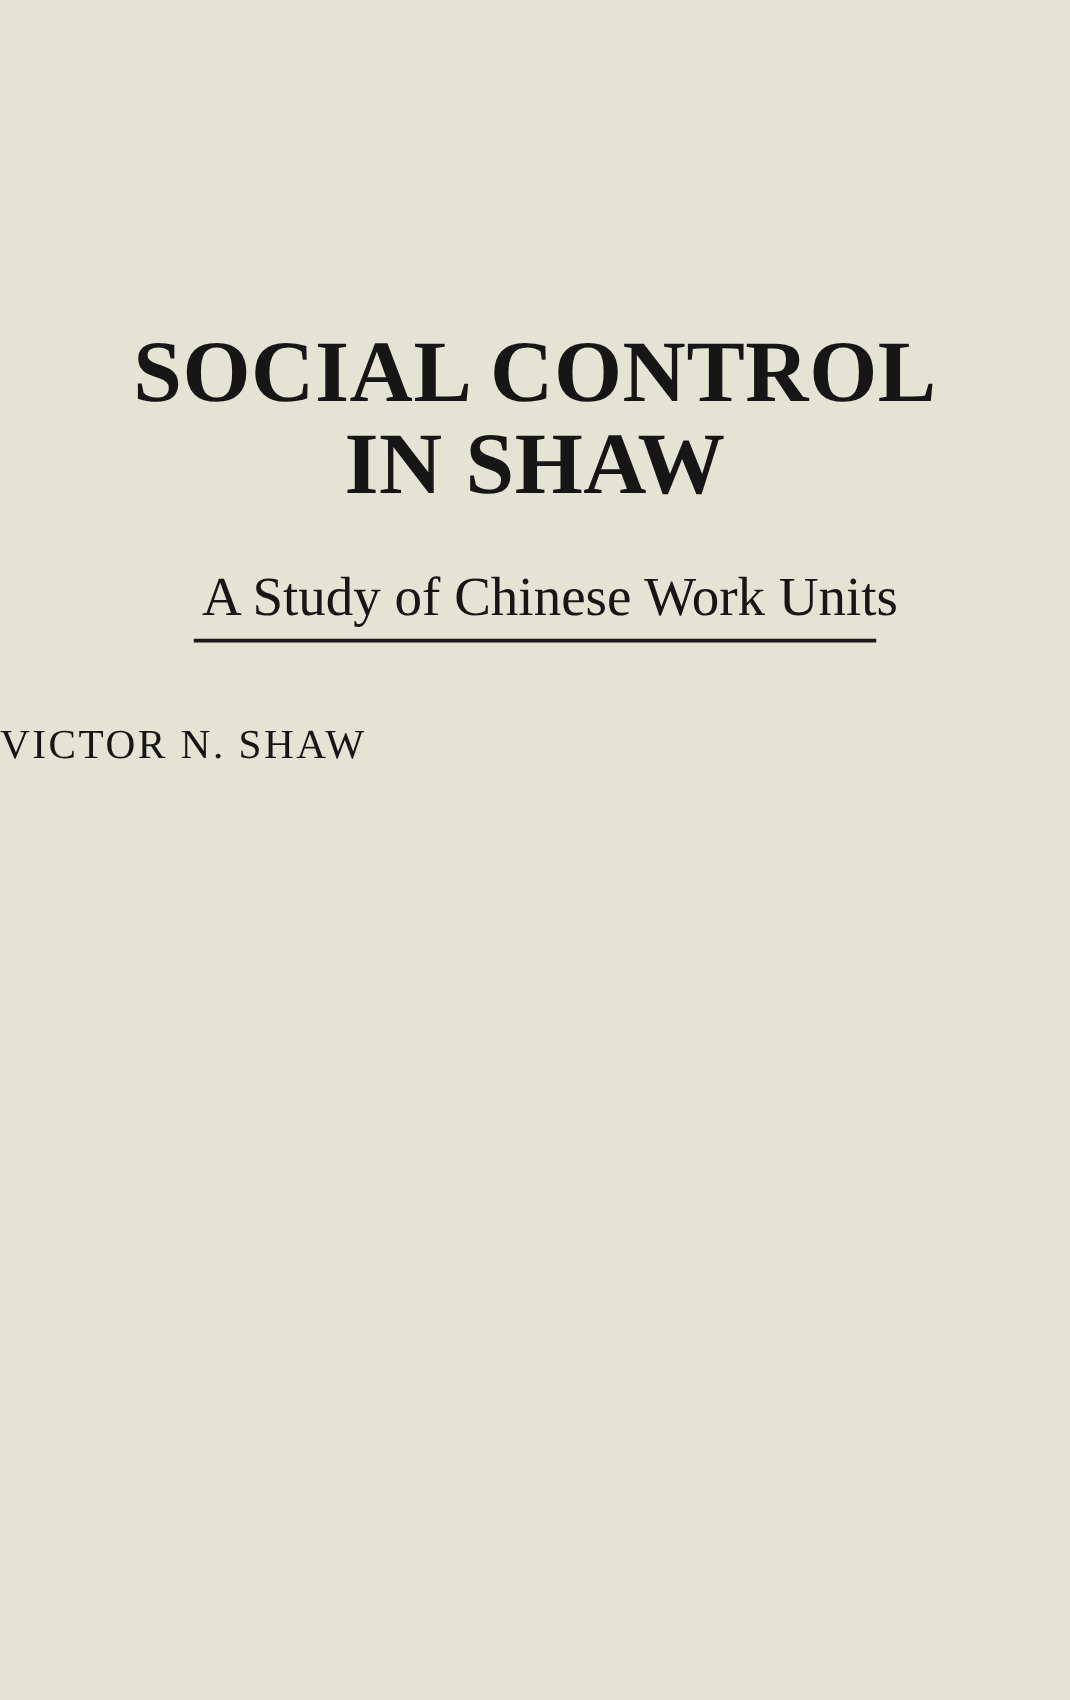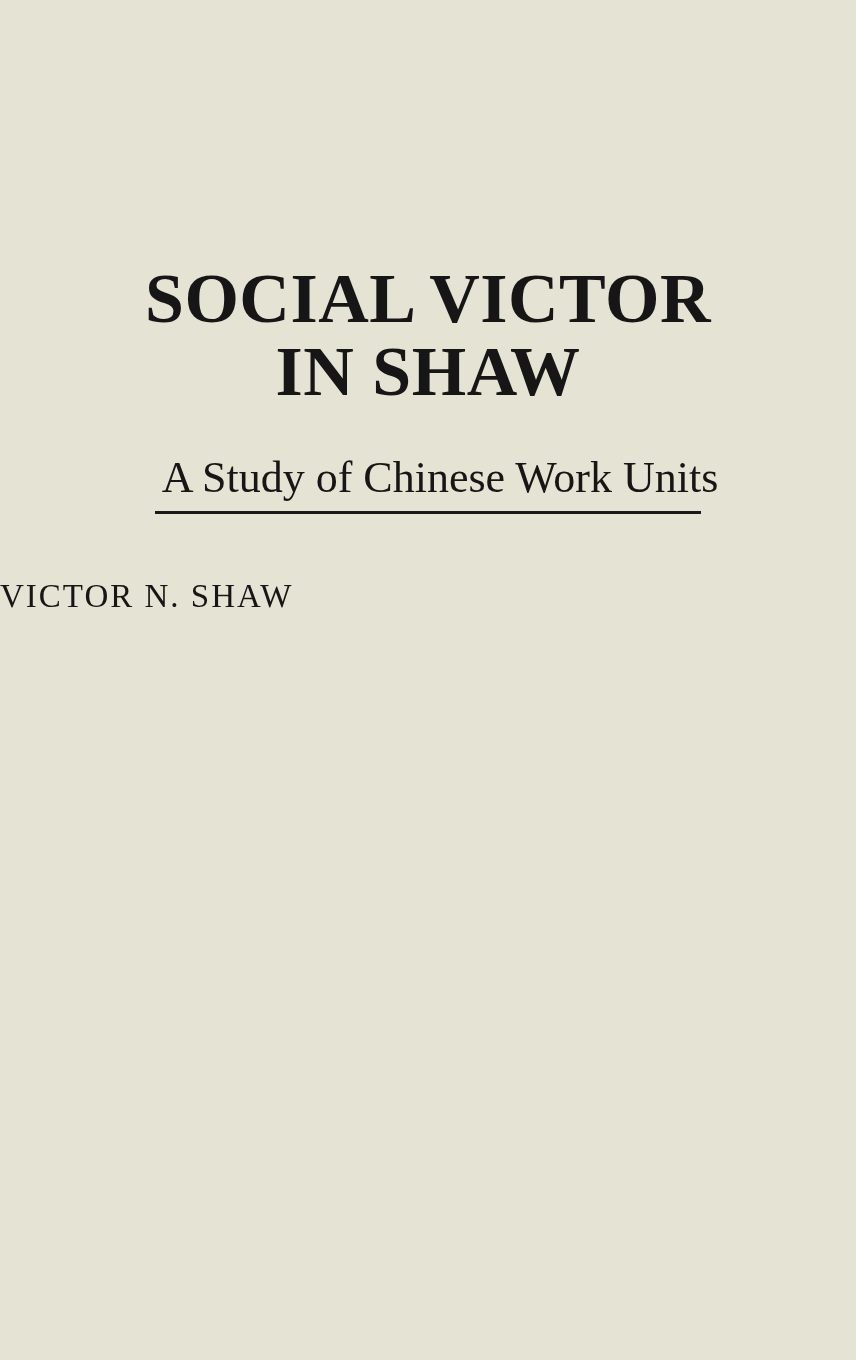--- a/index.html
+++ b/index.html
@@ -66,21 +66,21 @@
     letter-spacing: 2px;
     font-weight: normal;
     margin: 0;
   }
 </style>
 </head>
 <body>
 
 <div class="cover">
   <h1 class="title">
-    <span>SOCIAL VICTOR</span>
+    <span>SOCIAL CONTROL</span>
     <span>IN SHAW</span>
   </h1>
 
   <h2 class="subtitle">A Study of Chinese Work Units</h2>
 
   <div class="divider"></div>
 
   <h3 class="author">VICTOR N. SHAW</h3>
 </div>
 

